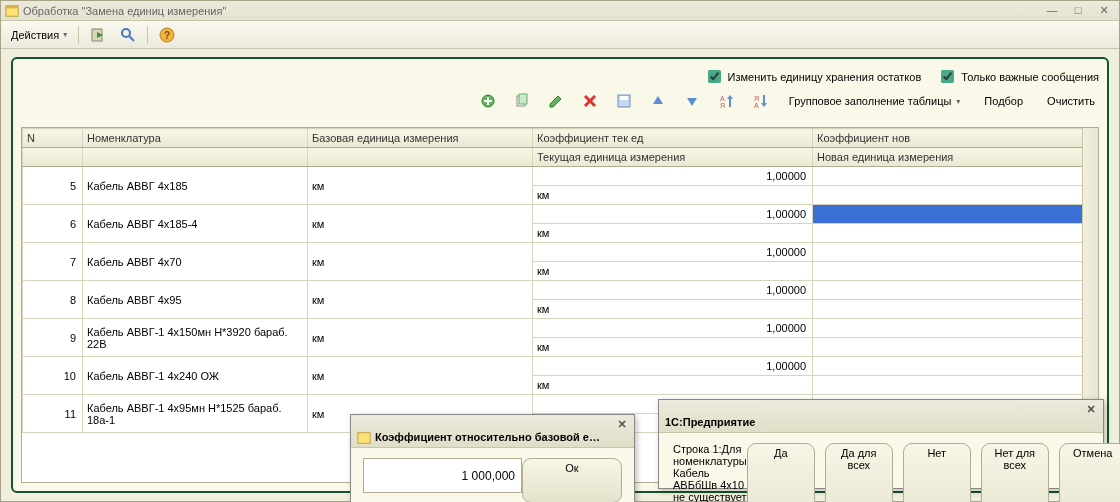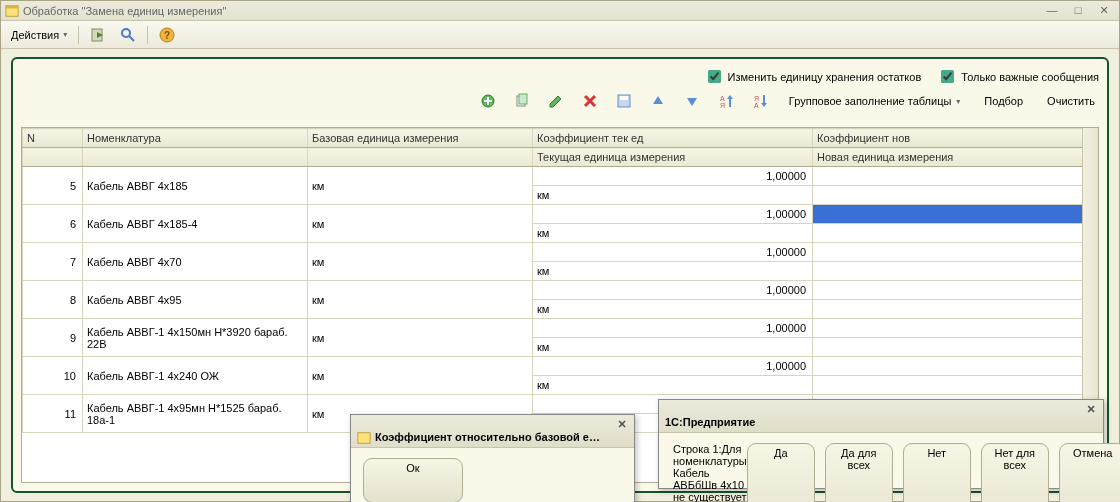--- a/index.html
+++ b/index.html
@@ -387,20 +387,21 @@
 
 <div class="dialog" style="left:350px; top:414px; width:285px; height:96px;">
   <div class="dialog-title">
     <svg class="ico" style="width:14px;height:14px;margin-right:4px" viewBox="0 0 16 16">
         <rect x="1" y="2" width="14" height="12" fill="#ffe17a" stroke="#b89a2a"></rect>
       </svg>
     <b>Коэффициент относительно базовой е…</b>
     <span class="close">✕</span>
   </div>
   <div class="dialog-body" style="padding:10px 12px 6px;">
+    <input class="dlg-input" value="1 000,000" style="">
     <div class="dlg-btn-row">
       <div class="dlg-btn" style="min-width:100px">Ок</div>
     </div>
   </div>
 </div>
 
 <div class="dialog" style="left:658px; top:399px; width:446px; height:90px;">
   <div class="dialog-title">
     <b>1С:Предприятие</b>
     <span class="close">✕</span>

